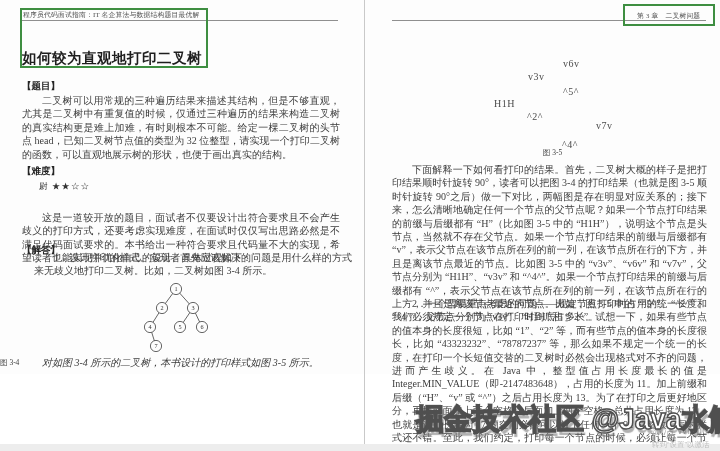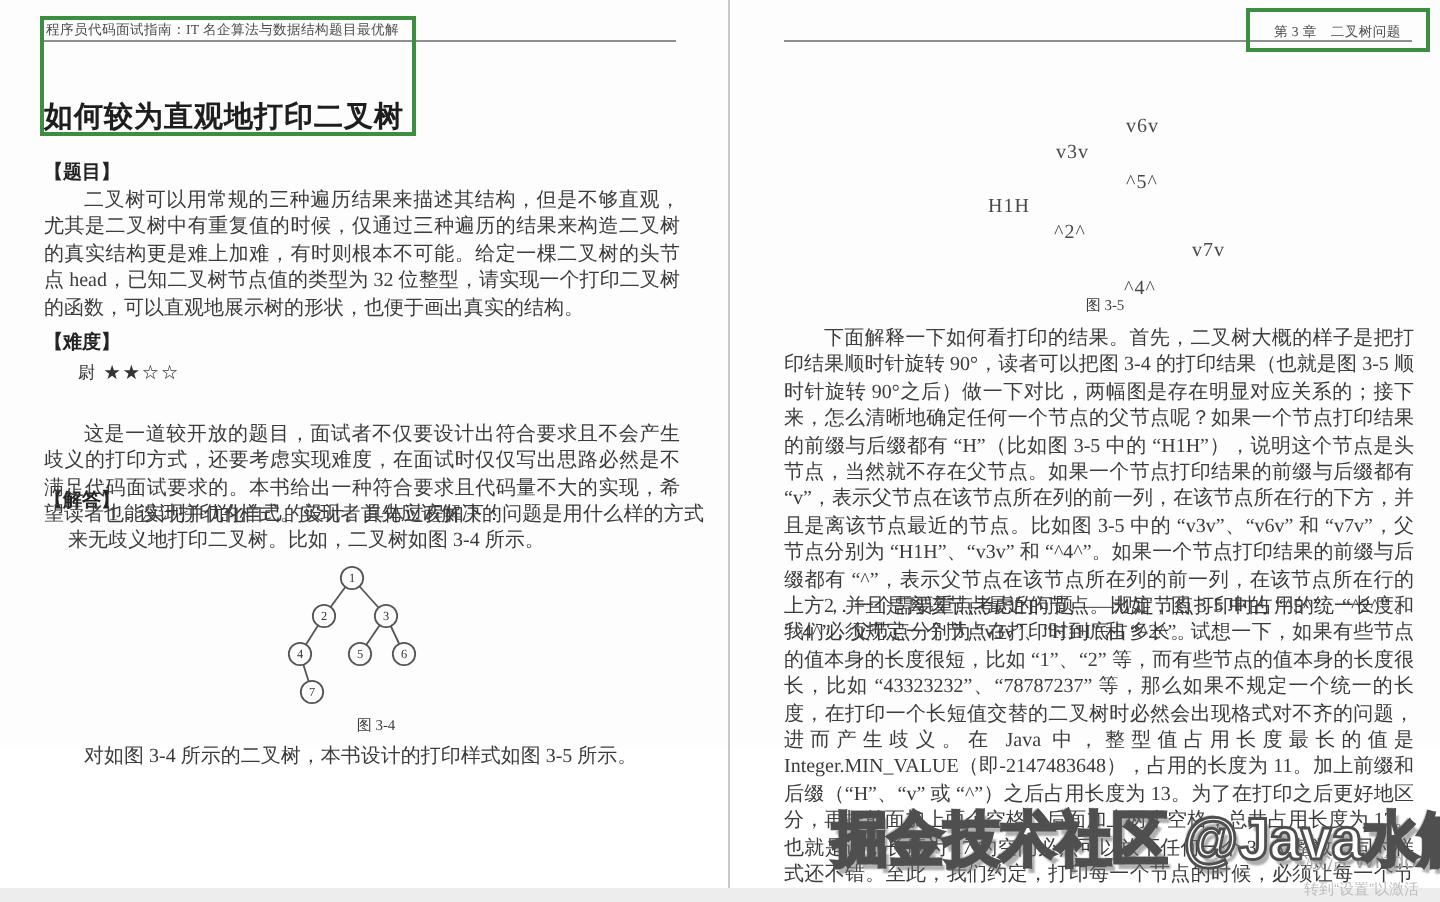--- a/index.html
+++ b/index.html
@@ -32,21 +32,21 @@
   }
   .body-text {
     position:absolute; font-size:10px; line-height:13.4px;
     text-align:justify; color:#3c3c3c;
   }
   .indent { text-indent:2em; }
   .difficulty { position:absolute; left:39px; font-size:8.6px; color:#333; letter-spacing:1px; }
 
   .fig34-svg { position:absolute; left:134px; top:280px; }
   .fig-caption {
-    position:absolute; font-size:7.5px; color:#3c3c3c; text-align:center; width:100%;padding-left:12px;
+    position:absolute; font-size:7.5px; color:#3c3c3c; width:100%;
   }
   .fig35 { position:absolute; left:110px; top:52px; width:190px; height:96px; }
   .fig35 span {
     position:absolute; font-size:10px; color:#4a4a4a; letter-spacing:.5px; white-space:nowrap;
   }
   .caption35 { position:absolute; left:10px; top:148px; width:355px; text-align:center; font-size:7.5px; color:#3c3c3c; }
 
   .watermark {
     position:absolute; left:416px; top:401px; z-index:30;
     font-family:"Liberation Sans","DejaVu Sans",sans-serif;
@@ -100,21 +100,21 @@
         <text x="16" y="49.2" text-anchor="middle" font-size="6.2" fill="#333">4</text>
         <circle cx="46" cy="47" r="5.6" fill="#fdfdfd" stroke="#555" stroke-width="0.9"></circle>
         <text x="46" y="49.2" text-anchor="middle" font-size="6.2" fill="#333">5</text>
         <circle cx="68" cy="47" r="5.6" fill="#fdfdfd" stroke="#555" stroke-width="0.9"></circle>
         <text x="68" y="49.2" text-anchor="middle" font-size="6.2" fill="#333">6</text>
         <circle cx="22" cy="66" r="5.6" fill="#fdfdfd" stroke="#555" stroke-width="0.9"></circle>
         <text x="22" y="68.2" text-anchor="middle" font-size="6.2" fill="#333">7</text>
       </svg>
     <div class="fig-caption" style="top:358px;">图 3-4</div>
 
-    <p class="body-text indent" style="left:22px; top:372px; width:318px;">对如图 3-4 所示的二叉树，本书设计的打印样式如图 3-5 所示。</p>
+    <p class="body-text indent" style="left:22px; top:356px; width:318px;font-style:italic;">对如图 3-4 所示的二叉树，本书设计的打印样式如图 3-5 所示。</p>
   </div>
 
   <div class="divider"></div>
 
   <div class="page page-right">
     <div class="rule" style="left:27px; top:20px; width:314px;"></div>
     <div class="running-head" style="left:272px; top:11px;">第 3 章　二叉树问题</div>
     <div class="green-box" style="left:258px; top:4px; width:92px; height:22px;"></div>
 
     <div id="fig35" class="fig35">

